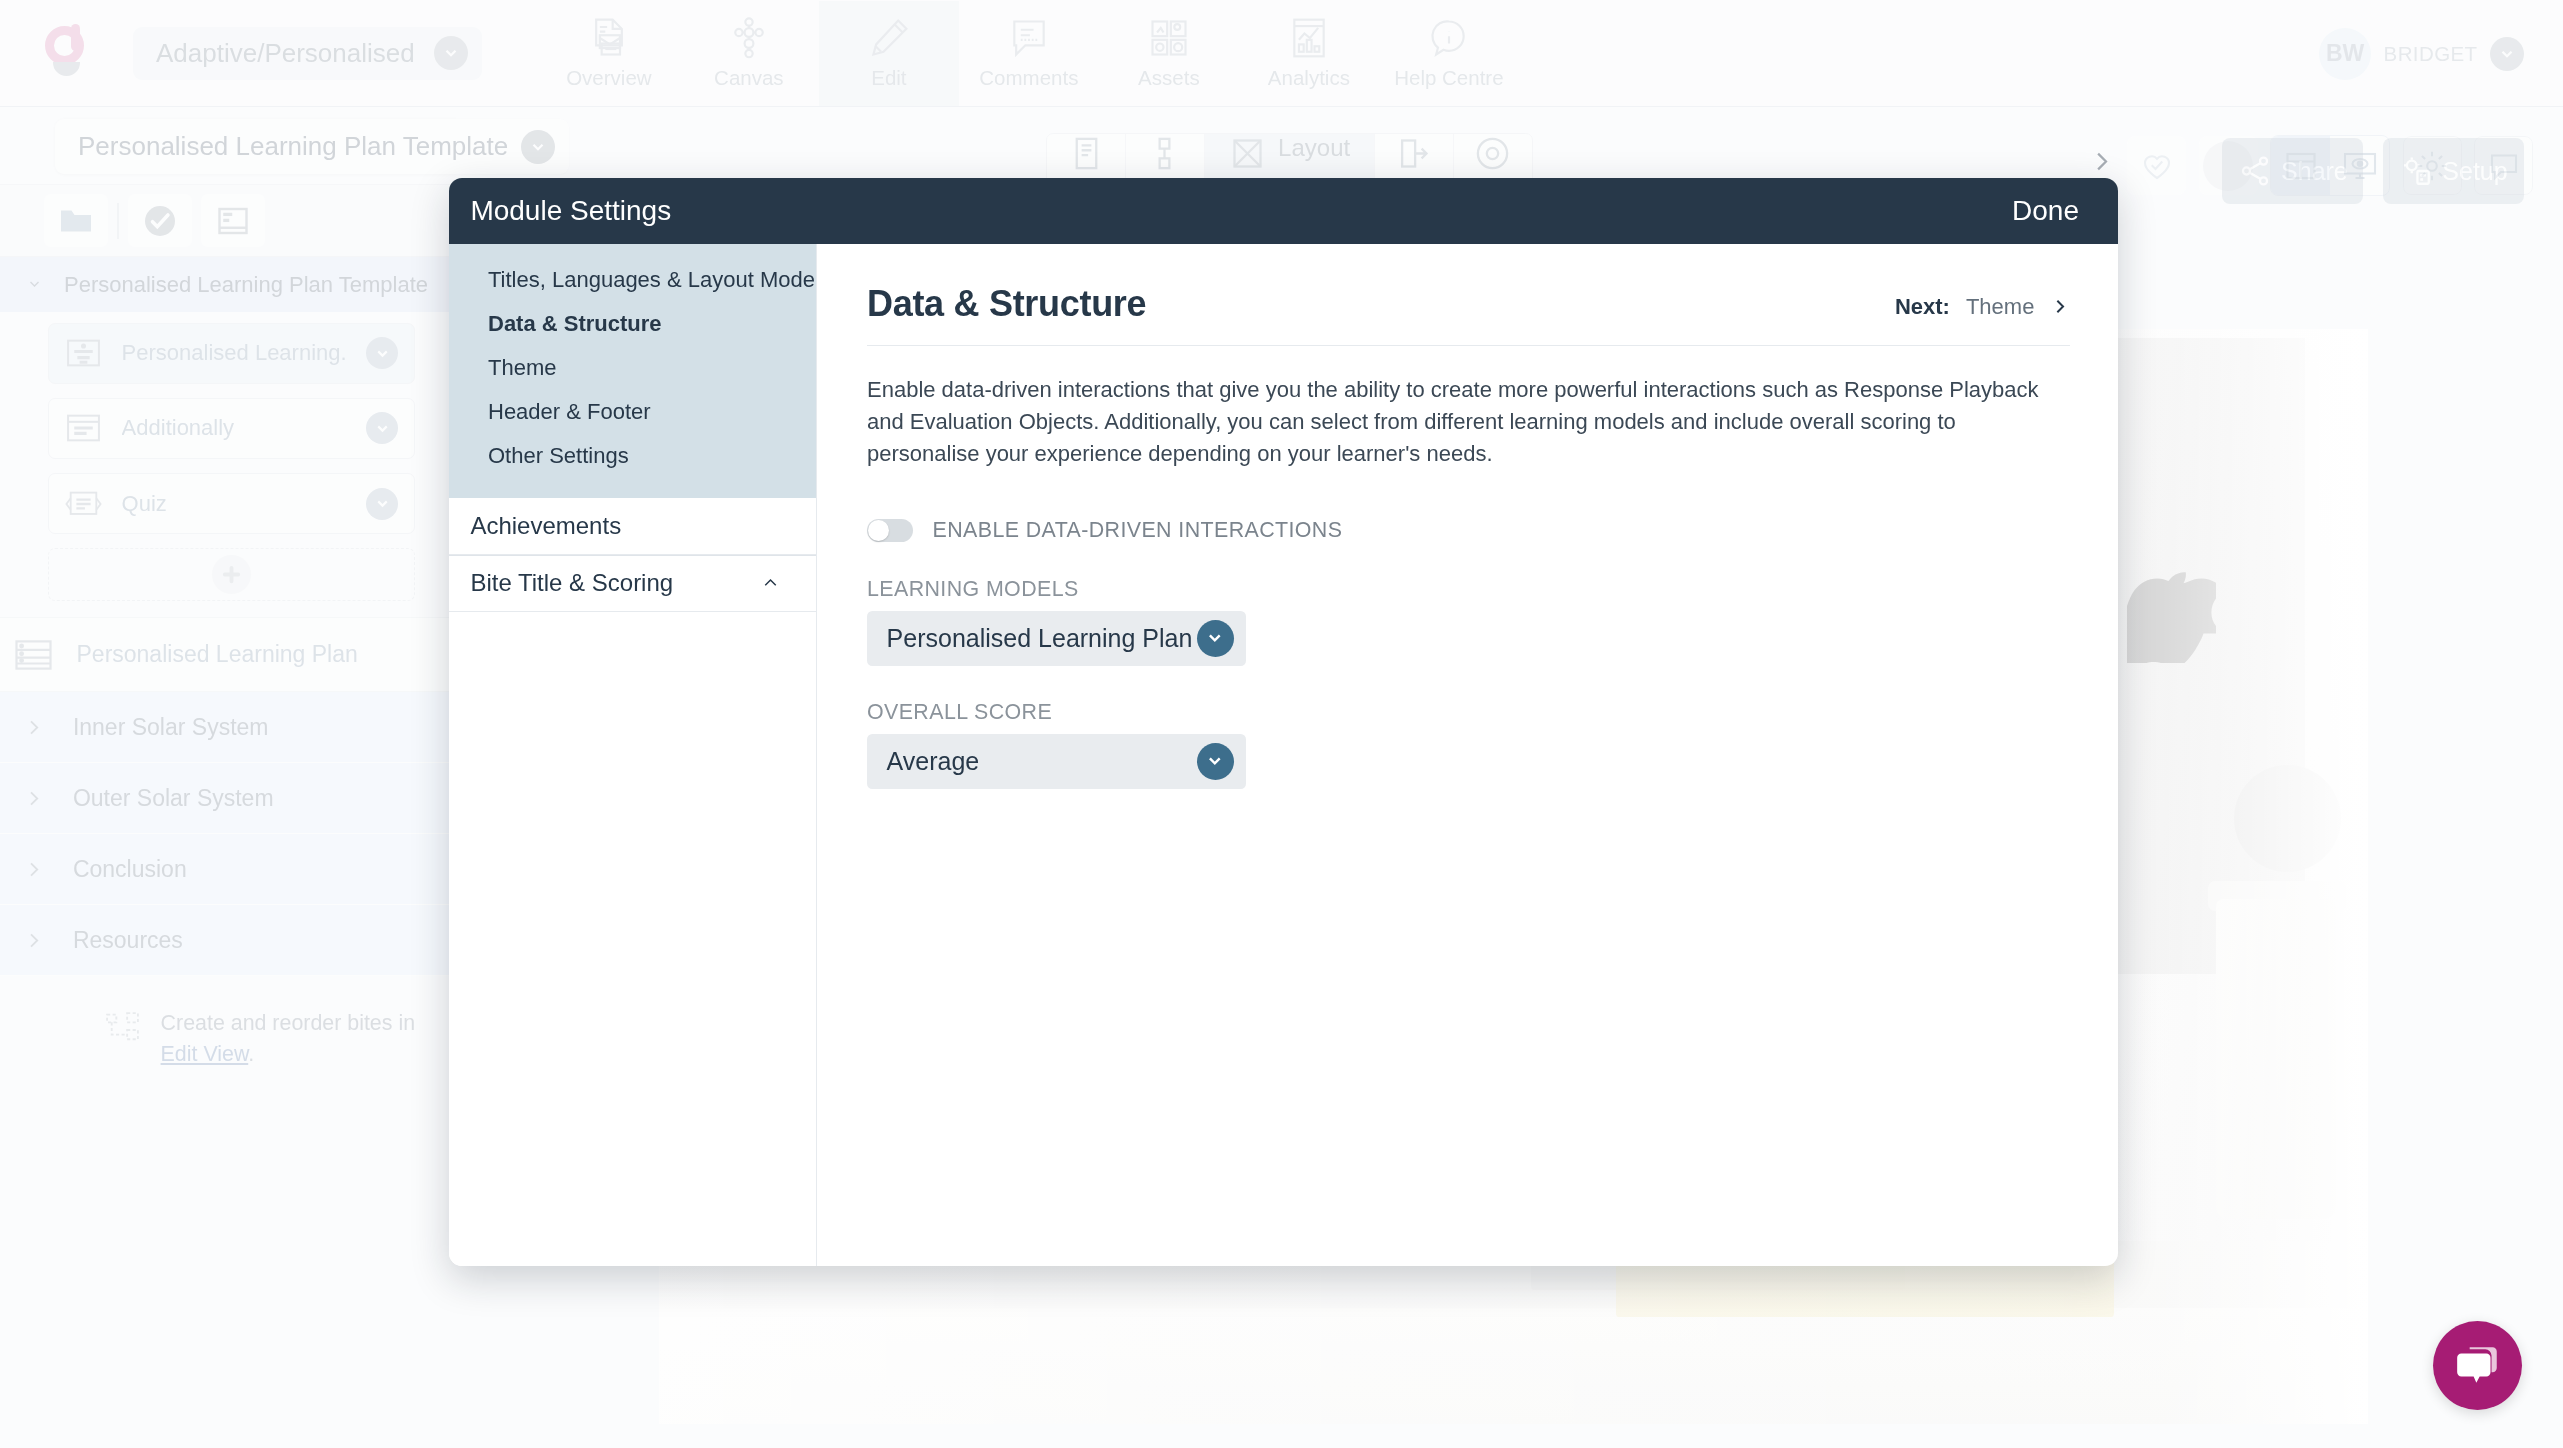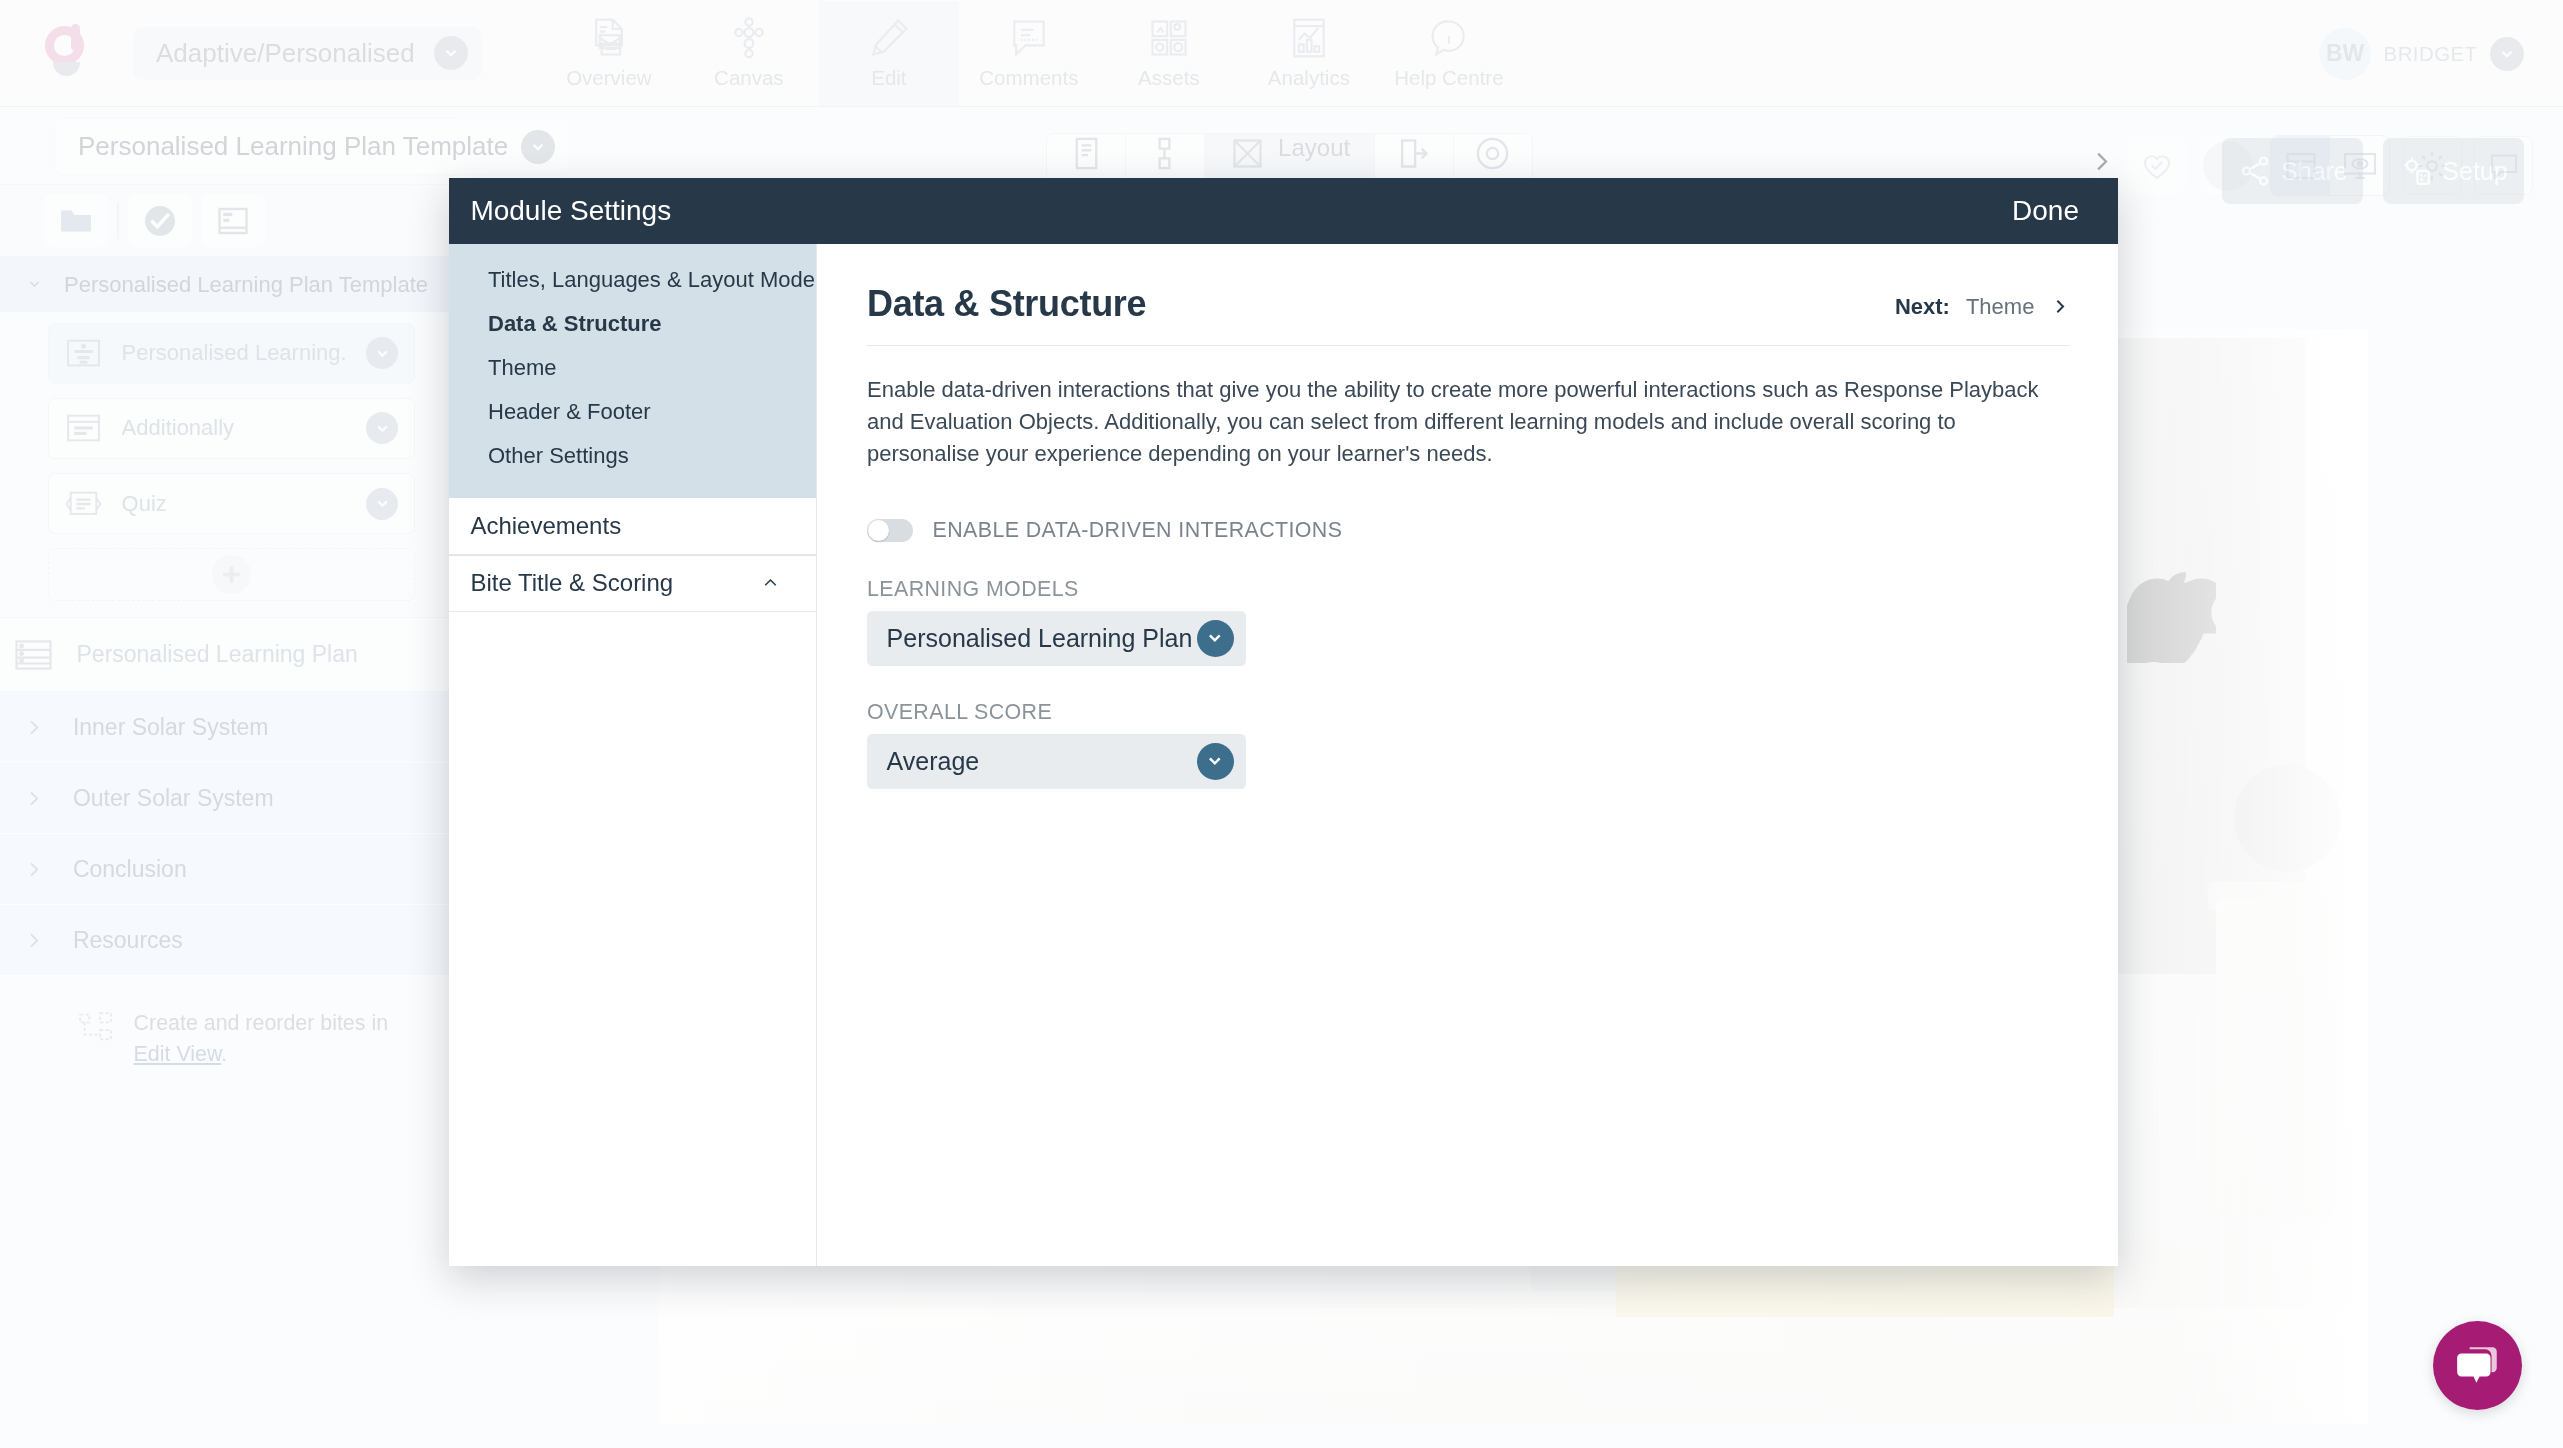--- a/index.html
+++ b/index.html
@@ -121,21 +121,21 @@
   }
   .plan-ico { width: 41px; height: 34px; }
   .plan-ico svg { width: 100%; height: 100%; }
   .sect-row {
     height: 71px; background: #f1f5fd; border-bottom: 1.8px solid #ffffff;
     display: flex; align-items: center; gap: 28.5px; padding-left: 23px;
     color: #a4acb4; font-size: 23px;
   }
   .sect-row svg { width: 21.4px; height: 27px; flex: 0 0 auto; }
   .hint-row {
-    padding: 32px 0 0 77px; display: flex; gap: 19.6px; align-items: flex-start;
+    padding: 32px 0 0 104px; display: flex; gap: 19.6px; align-items: flex-start;
     color: #b0b7be; font-size: 21.4px; line-height: 1.45;
   }
   .hint-ico { width: 37px; height: 37px; flex: 0 0 auto; margin-top: 1.8px; }
   .hint-ico svg { width: 100%; height: 100%; }
   .hint-link { color: #9fb2cc; text-decoration: underline; }
 
   
   .canvas-toolbar {
     position: absolute; left: 1046px; top: 133px; height: 82px;
     display: flex; align-items: stretch; background: #ffffff;
@@ -218,21 +218,21 @@
   }
   .kb { position: absolute; left: 872px; top: 934px; width: 374px; height: 27px; background: #f3f3f2; border-radius: 3.6px; }
   .photo-fade {
     position: absolute; inset: 0;
     background: linear-gradient(to right, rgba(255,255,255,0.82) 0%, rgba(255,255,255,0.55) 30%, rgba(255,255,255,0.38) 60%, rgba(255,255,255,0.30) 88%, rgba(255,255,255,1) 100%);
   }
 
   
   .modal {
     position: absolute; left: 449px; top: 178px; width: 1669px; height: 1088px;
-    background: #ffffff; border-radius: 0;
+    background: #ffffff; border-radius: 13px;
     box-shadow: 0 12.5px 39px rgba(20,32,45,0.20);
     display: flex; flex-direction: column; overflow: hidden;
   }
   .modal-head {
     height: 66px; background: #273849; display: flex; align-items: center;
     justify-content: space-between; padding: 0 39px 0 21.4px; flex: 0 0 auto;
   }
   .modal-title { color: #ffffff; font-size: 28px; }
   .modal-done { color: #ffffff; font-size: 28px; }
   .modal-body { flex: 1; display: flex; min-height: 0; }

